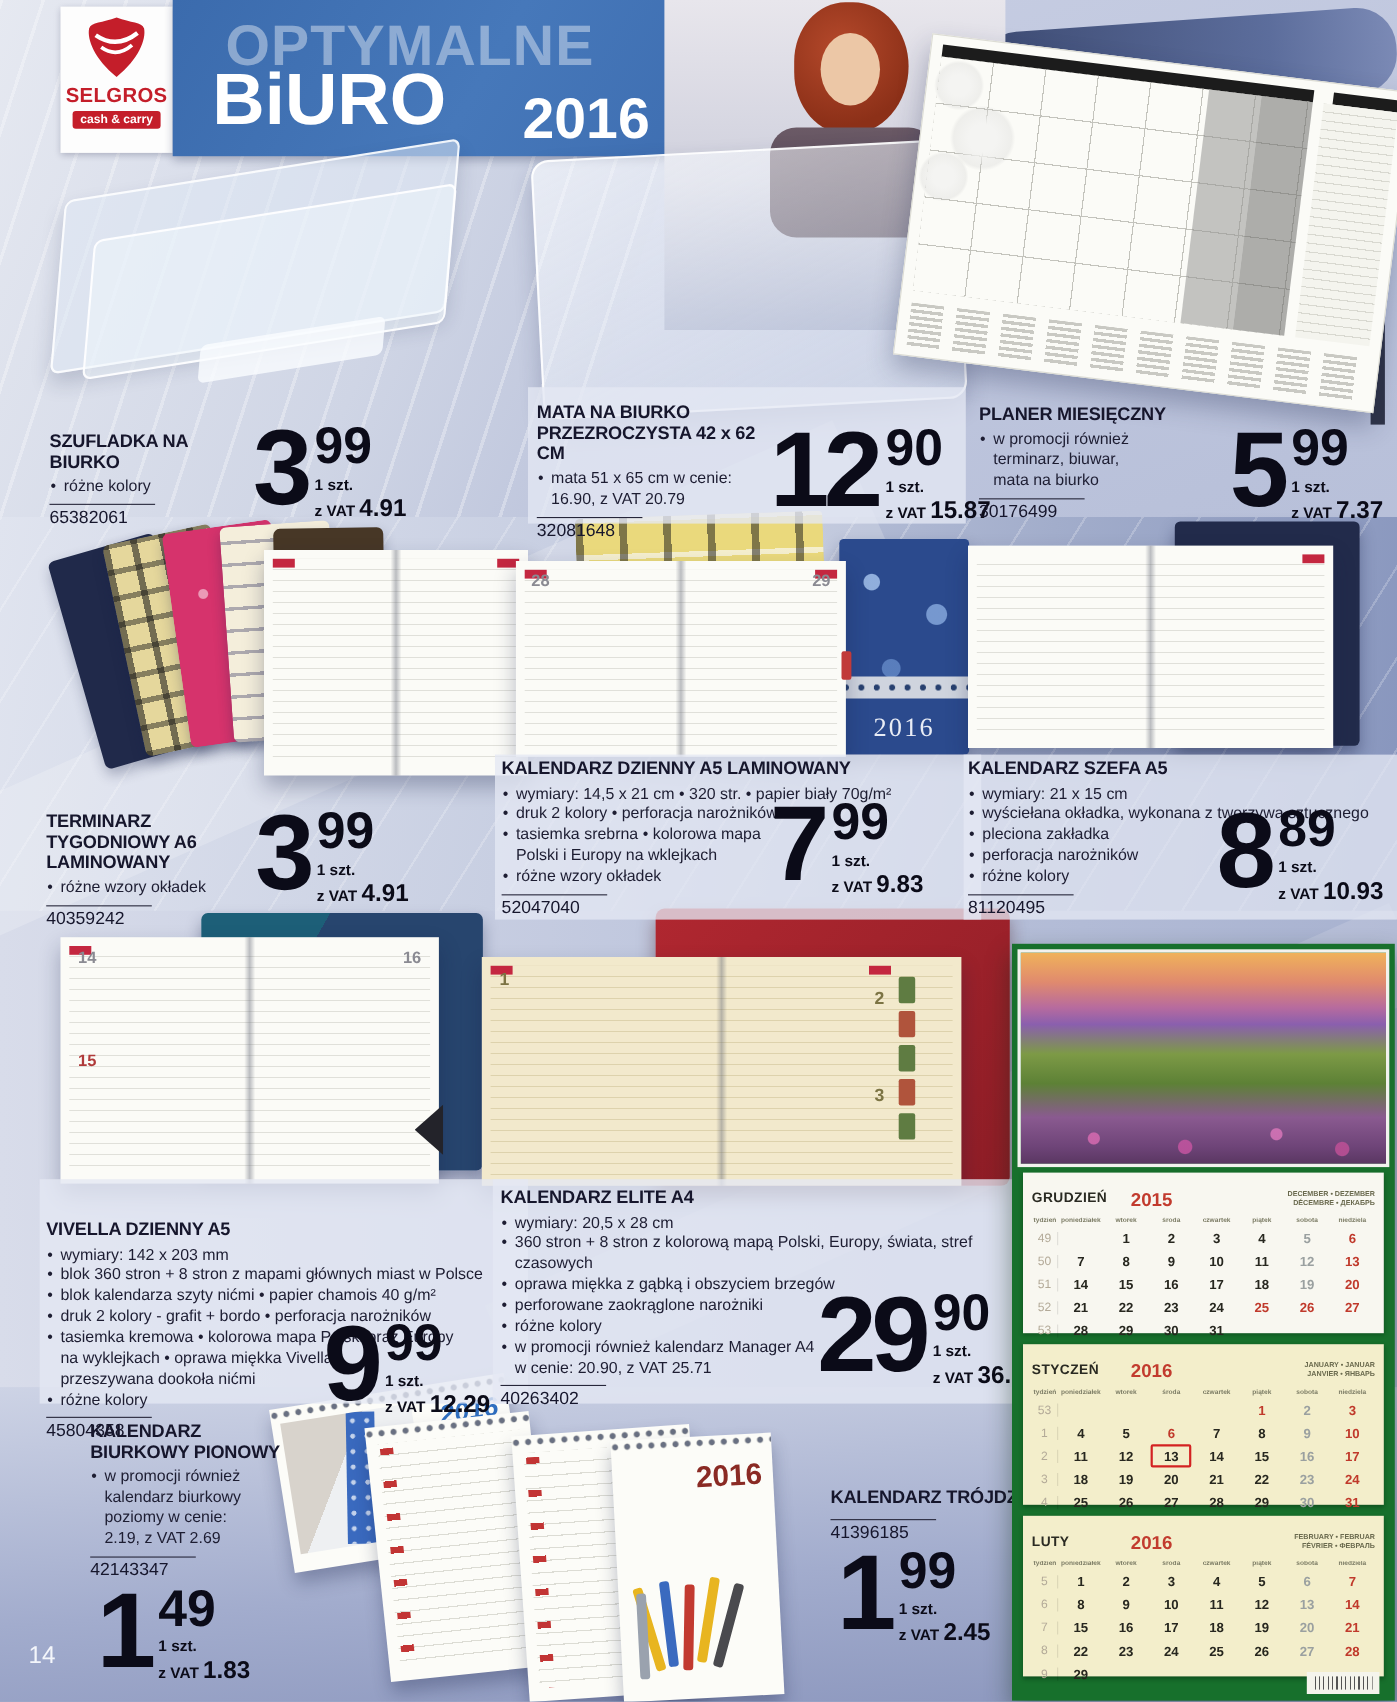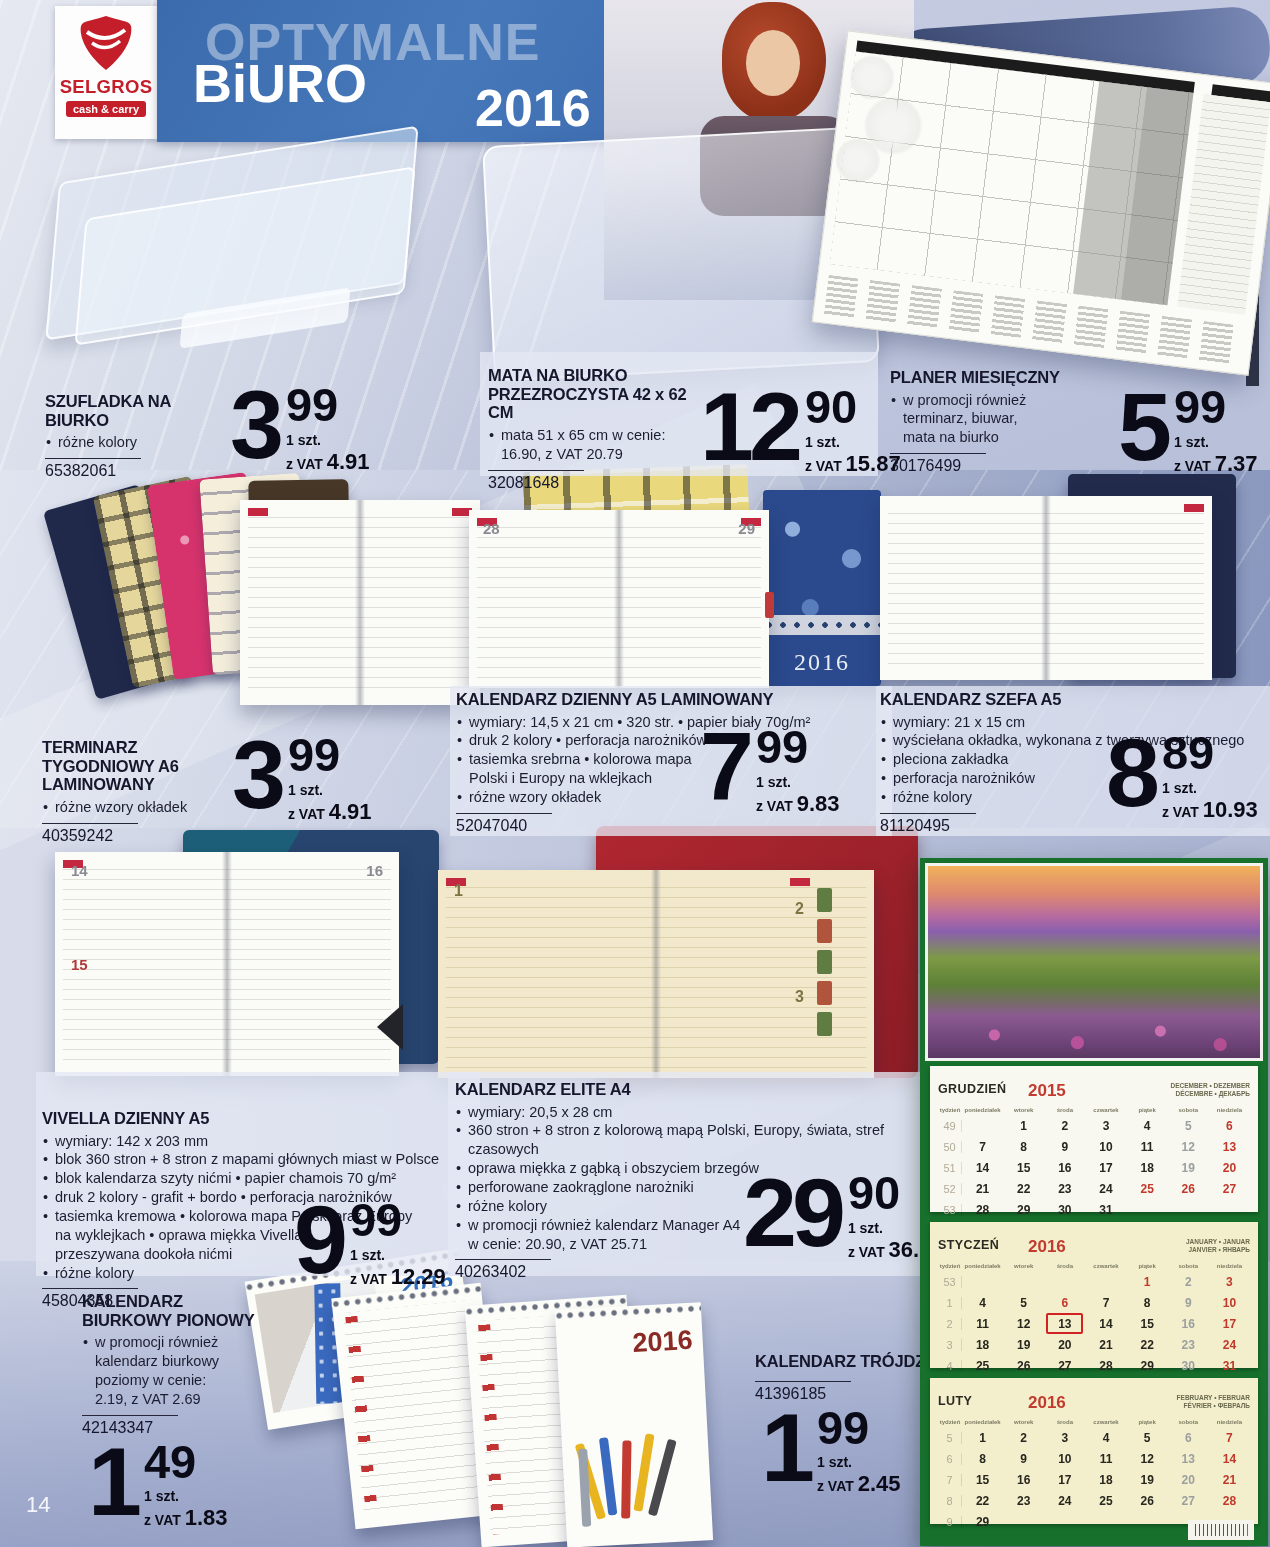--- a/index.html
+++ b/index.html
@@ -33,21 +33,21 @@
   
   .logoBox{left:55px;top:6px;width:102px;height:133px;background:#fdfdfd;
     box-shadow:0 2px 6px rgba(20,25,60,.25);display:flex;flex-direction:column;align-items:center;padding-top:8px;box-sizing:border-box;}
   .brand{color:#c41e2a;font-weight:bold;font-size:18.5px;letter-spacing:.3px;margin-top:4px;}
   .badge{background:#c41e2a;color:#fff;font-weight:bold;font-size:11px;padding:2px 7px;border-radius:3px;margin-top:3px;}
   .banner{left:157px;top:0;width:455px;height:142px;
     background:linear-gradient(120deg,#3b6bad 0%,#4678ba 60%,#3f6fb2 100%);
     box-shadow:0 3px 8px rgba(20,30,70,.3);}
   .tTop{position:absolute;left:48px;top:12px;font-size:52px;font-weight:bold;letter-spacing:1px;
     color:rgba(255,255,255,.40);}
-  .tMain{position:absolute;left:36px;top:52px;font-size:54px;font-weight:bold;color:#fff;letter-spacing:0px;}
+  .tMain{position:absolute;left:36px;top:52px;font-size:66px;font-weight:bold;color:#fff;letter-spacing:0px;}
   .tYear{position:absolute;left:318px;top:78px;font-size:52px;font-weight:bold;color:#fff;}
   
   .prod{position:absolute;color:#16162c;}
   .pname{font-weight:bold;font-size:16.5px;line-height:1.13;letter-spacing:-.2px;margin-bottom:4px;}
   .pdesc{font-size:14.5px;line-height:1.3;color:#1d1d32;}
   .pline{position:relative;padding-left:13px;}
   .pline.bu::before{content:"•";position:absolute;left:1px;}
   .pline.bold{font-weight:normal;}
   .pcode{display:inline-block;margin-top:6px;border-top:1.6px solid #26263a;padding-top:3px;
     font-size:16px;min-width:96px;}
@@ -505,21 +505,21 @@
         <span class="vat"><span>z VAT</span> <span class="vv">10.93</span></span>
         </span>
     </div>
   </div>
 
   <div class="prod p7">
     <div class="pname">VIVELLA DZIENNY A5</div>
     <div class="pdesc">
         <div class="pline bu">wymiary: 142 x 203 mm</div>
         <div class="pline bu">blok 360 stron + 8 stron z mapami głównych miast w Polsce</div>
-        <div class="pline bu">blok kalendarza szyty nićmi • papier chamois 70 g/m²</div>
+        <div class="pline bu">blok kalendarza szyty nićmi • papier chamois 40 g/m²</div>
         <div class="pline bu">druk 2 kolory - grafit + bordo • perforacja narożników</div>
         <div class="pline bu">tasiemka kremowa • kolorowa mapa Polski oraz Europy</div>
         <div class="pline">na wyklejkach • oprawa miękka Vivella</div>
         <div class="pline">przeszywana dookoła nićmi</div>
         <div class="pline bu">różne kolory</div>
       </div>
     <div class="pcode">45804358</div>
     <div class="price">
       <span class="pi">9</span>
       <span class="pcol">

